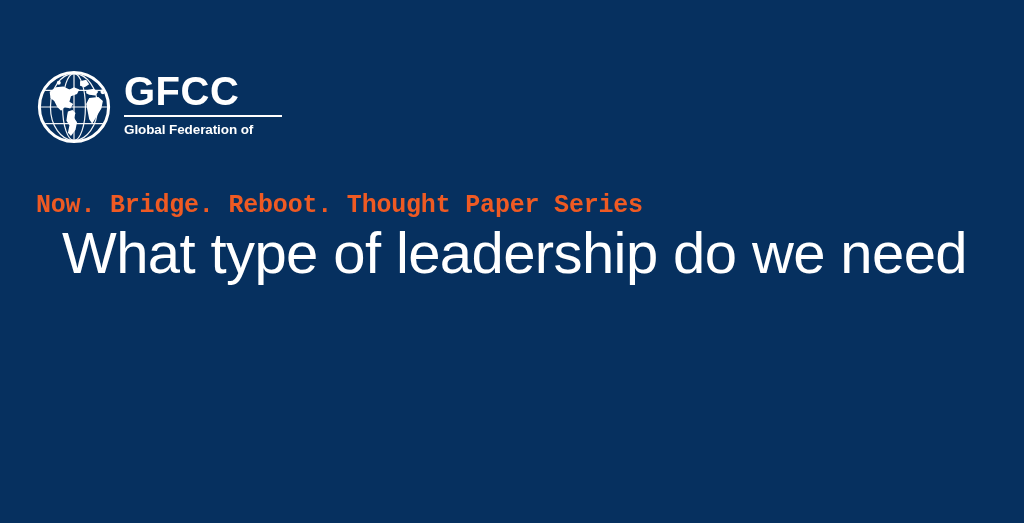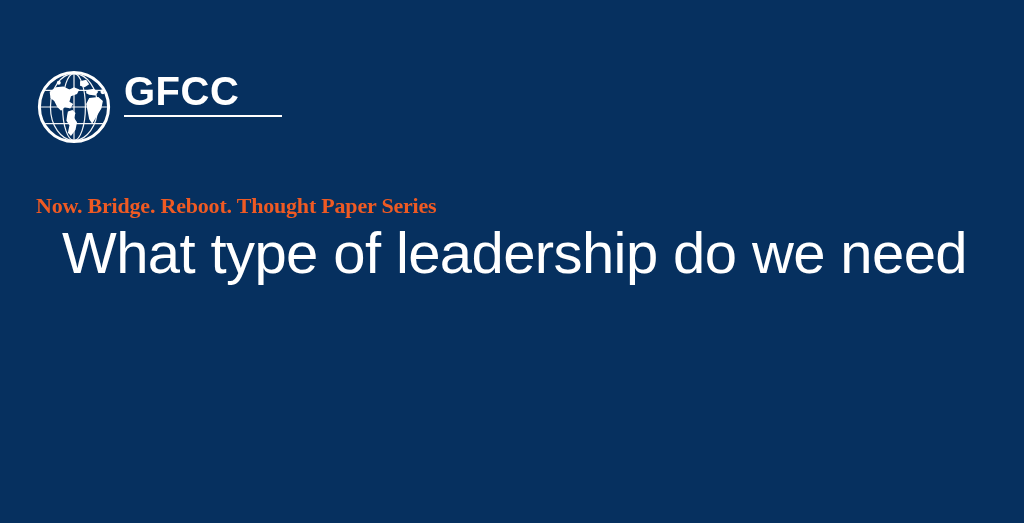--- a/index.html
+++ b/index.html
@@ -64,23 +64,23 @@
     color: #ffffff;
     white-space: nowrap;
     letter-spacing: -0.1px;
   }
 
   
   #series-label {
     position: absolute;
     left: 36px;
     top: 192px;
-    font-family: Liberation Serif, serif;
+    font-family: Liberation Mono, monospace;
     font-weight: bold;
-    font-size: 22px;
+    font-size: 25px;
     line-height: 28px;
     color: #ef5a23;
     letter-spacing: -0.2px;
     white-space: nowrap;
   }
 
   
   #headline {
     position: absolute;
     left: 32px;
@@ -142,20 +142,21 @@
 
           <circle cx="88" cy="30" r="3.2" fill="#ffffff"></circle>
           <circle cx="30" cy="18" r="2.6" fill="#ffffff"></circle>
         </g>
       </svg>
     </span>
 
     <div id="logo-text-block">
       <div id="logo-wordmark">GFCC</div>
       <div id="logo-rule"></div>
+      <div class="logo-tagline-line">Global Federation of</div>
     </div>
   </div>
 
   <div id="series-label">Now. Bridge. Reboot. Thought Paper Series</div>
 
   <div id="headline">
     <div class="headline-line">What type of leadership do we need</div>
   </div>
 
 </div>

